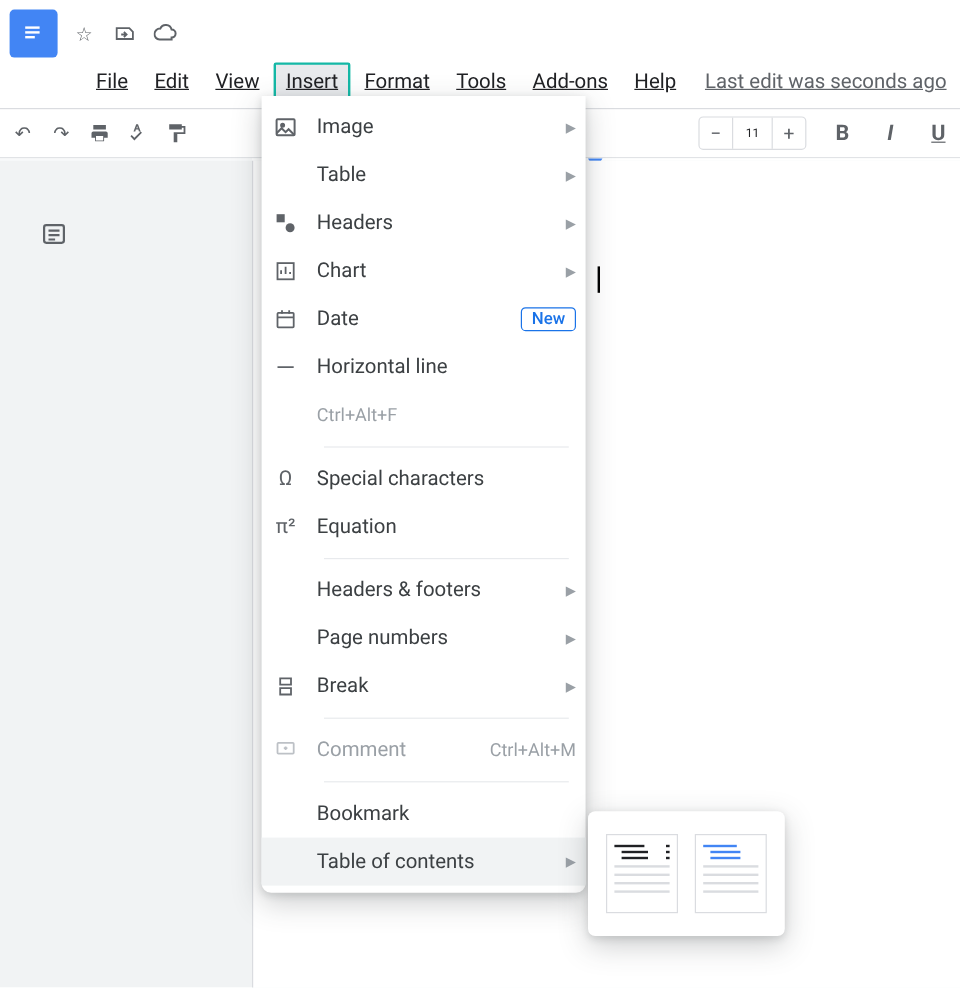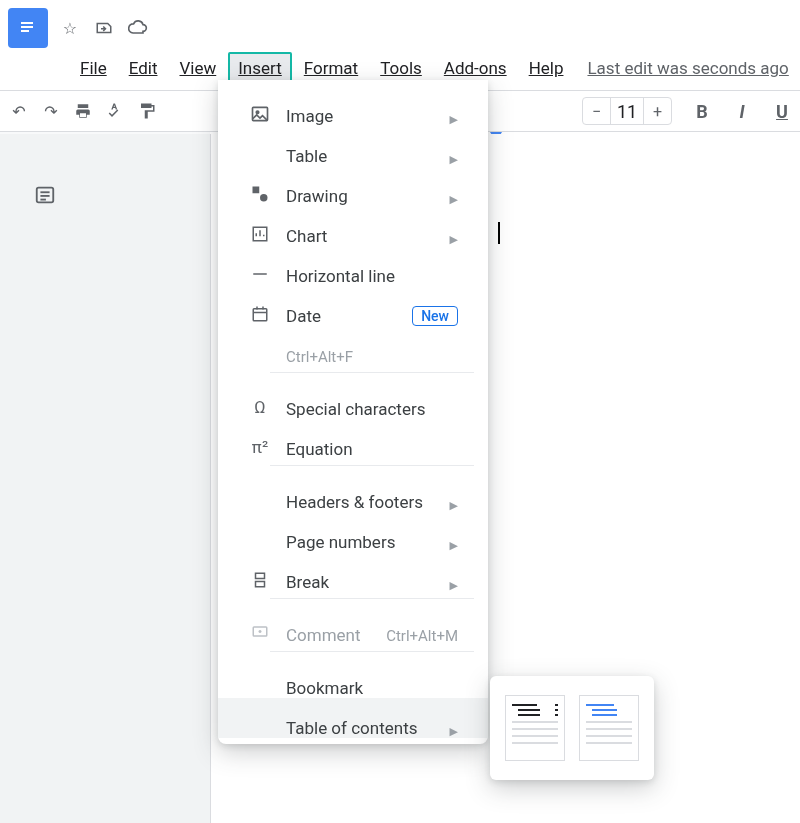--- a/index.html
+++ b/index.html
@@ -17,41 +17,41 @@
 .menubar { display:flex; align-items:center; gap:2px; padding: 4px 0 6px 70px; font-size:17px; color:#202124; }
 .menu-item { padding: 4px 10px; border-radius:4px; cursor:pointer;text-decoration:underline; }
 .menu-item.active { background:#e8eaed; border:2px solid #14b8a6; border-radius:2px; padding:4px 8px; }
 .last-edit { margin-left:12px; color:#5f6368; text-decoration:underline; font-size:17px; }
 
 .toolbar-wrap { border-top:1px solid #dadce0; border-bottom:1px solid #dadce0; padding:6px 8px; display:flex; align-items:center; gap:10px; }
 .tb-icon { width:22px; height:22px; color:#5f6368; display:flex; align-items:center; justify-content:center; }
 .zoom-box { display:flex; align-items:center; border:1px solid #dadce0; border-radius:4px; margin-left:auto; }
 .zoom-btn { width:28px; height:26px; display:flex; align-items:center; justify-content:center; color:#5f6368; border-right:1px solid #dadce0; cursor:pointer; }
 .zoom-btn:last-child{border-right:none;border-left:1px solid #dadce0;}
-.zoom-val { width:32px; text-align:center; font-size:18px; color:#202124; }
+.zoom-val { width:32px; text-align:center; font-size:10px; color:#202124; }
 .fmt-icon { margin-left:10px; font-weight:bold; color:#5f6368; font-size:18px; width:20px; text-align:center; }
 .fmt-i { font-style:italic; }
 .fmt-u { text-decoration:underline; }
 .style-dd { margin-left:280px; color:#5f6368; font-size:12px;}
 
 .ruler { height:20px; border-bottom:1px solid #dadce0; background:#f8f9fa; position:relative; font-size:10px; color:#80868b; }
 .ruler-area { position:absolute; left:210px; right:0; top:0; bottom:0; background:#fff; }
 .ruler-mark { position:absolute; top:3px; font-size:11px; }
 .marker-blue { position:absolute; top:0; left:280px; }
 .marker-blue::before{ content:""; display:block; width:0;height:0;border-left:6px solid transparent;border-right:6px solid transparent;border-top:10px solid #4285f4;}
 
 .canvas { position:absolute; top:134px; left:0; right:0; bottom:0; background:#f1f3f4; }
 .page { position:absolute; left:210px; top:0; width:700px; height:900px; background:#fff; border-left:1px solid #dadce0;}
 .cursor-line { position:absolute; left:498px; top:222px; width:2px; height:22px; background:#000; }
 
 .outline-icon { position:absolute; left:34px; top:184px; color:#5f6368; }
 
 
 .dropdown { position:absolute; left:218px; top:80px; width:270px; background:#fff; border-radius:0 0 8px 8px; box-shadow: 0 2px 6px rgba(60,64,67,.15), 0 8px 24px rgba(60,64,67,.25); padding:6px 0; z-index:10; }
-.dd-row { display:flex; align-items:flex-end; height:40px; padding:0 30px; font-size:17px; color:#3c4043; cursor:pointer; position:relative;}
+.dd-row { display:flex; align-items:center; height:40px; padding:0 8px; font-size:17px; color:#3c4043; cursor:pointer; position:relative;}
 .dd-row.hover { background:#f1f3f4;}
 .dd-row.disabled { color:#9aa0a6; cursor:default;}
 .dd-ico { width:24px; height:24px; margin-right:14px; display:flex;align-items:center;justify-content:center; color:#5f6368;}
 .dd-row.disabled .dd-ico{color:#bdc1c6;}
 .dd-label { flex:1; }
 .dd-arrow { color:#9aa0a6; font-size:11px;}
 .dd-shortcut { color:#9aa0a6; font-size:15px;}
 .dd-divider { height:1px; background:#e8eaed; margin:6px 14px 6px 52px;}
 .new-badge { border:1px solid #1a73e8; color:#1a73e8; font-size:14px; font-weight:500; padding:1px 8px; border-radius:4px; margin-left:6px;}
 .green-box { position:absolute; border:3px solid #1e8e3e; pointer-events:none;}
@@ -173,52 +173,52 @@
     <span class="dd-label">Table</span>
     <span class="dd-arrow">▶</span>
   </div>
   <div class="dd-row">
     <span class="dd-ico">
         <svg width="18" height="18" viewBox="0 0 24 24" fill="#5f6368">
           <rect x="2" y="2" width="9" height="9"></rect>
           <circle cx="17" cy="17" r="5"></circle>
         </svg>
       </span>
-    <span class="dd-label">Drawing</span>
+    <span class="dd-label">Headers</span>
     <span class="dd-arrow">▶</span>
   </div>
   <div class="dd-row">
     <span class="dd-ico">
         <svg width="18" height="18" viewBox="0 0 24 24" fill="none" stroke="#5f6368" stroke-width="2">
           <rect x="3" y="3" width="18" height="18"></rect>
           <path d="M7 15v-4M12 15V7M17 15v-2"></path>
         </svg>
       </span>
     <span class="dd-label">Chart</span>
     <span class="dd-arrow">▶</span>
-  </div>
-  <div class="dd-row">
-    <span class="dd-ico">
-        <svg width="18" height="18" viewBox="0 0 24 24" stroke="#5f6368" stroke-width="2">
-          <line x1="3" y1="12" x2="21" y2="12"></line>
-        </svg>
-      </span>
-    <span class="dd-label">Horizontal line</span>
   </div>
   <div class="dd-row">
     <span class="dd-ico">
         <svg width="18" height="18" viewBox="0 0 24 24" fill="none" stroke="#5f6368" stroke-width="2">
           <rect x="3" y="5" width="18" height="16" rx="1"></rect>
           <line x1="3" y1="10" x2="21" y2="10"></line>
           <line x1="8" y1="2" x2="8" y2="6"></line>
           <line x1="16" y1="2" x2="16" y2="6"></line>
         </svg>
       </span>
     <span class="dd-label">Date</span>
     <span class="new-badge">New</span>
+  </div>
+  <div class="dd-row">
+    <span class="dd-ico">
+        <svg width="18" height="18" viewBox="0 0 24 24" stroke="#5f6368" stroke-width="2">
+          <line x1="3" y1="12" x2="21" y2="12"></line>
+        </svg>
+      </span>
+    <span class="dd-label">Horizontal line</span>
   </div>
   <div class="dd-row">
     <span class="dd-ico"></span>
     <span class="dd-shortcut">Ctrl+Alt+F</span>
   </div>
   <div class="dd-divider"></div>
   <div class="dd-row">
     <span class="dd-ico">Ω</span>
     <span class="dd-label">Special characters</span>
   </div>

